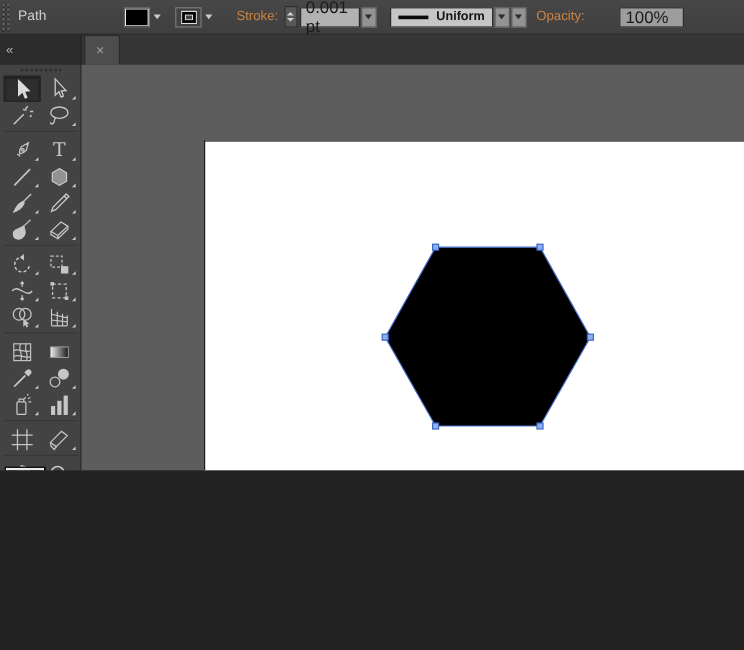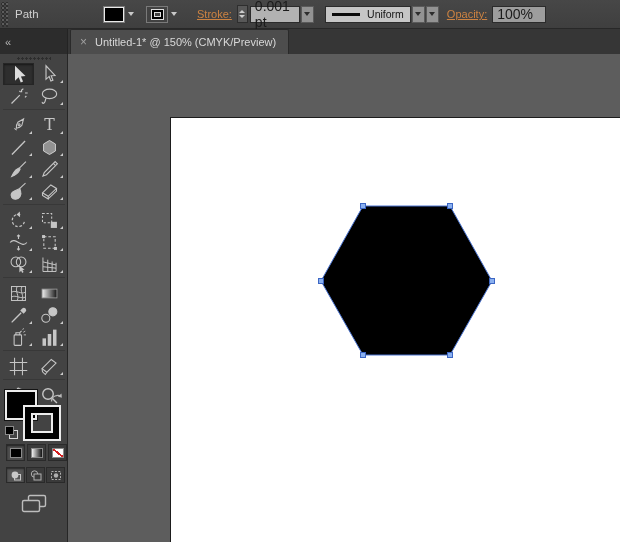--- a/index.html
+++ b/index.html
@@ -1,18 +1,18 @@
 <!DOCTYPE html>
 <html><head>
 <meta charset="utf-8">
 <style>
   * { margin:0; padding:0; box-sizing:border-box; }
   html,body { background:#222; }
   .app {
-    position:relative; width:620px; height:542px; overflow:hidden;
+    position:relative; width:620px; height:392px; overflow:hidden;
     background:#424242; font-family:"Liberation Sans",sans-serif;
     -webkit-font-smoothing:antialiased;
   }
   
   .topbar {
     position:absolute; left:0; top:0; width:620px; height:29px;
     background:linear-gradient(#474747,#3f3f3f);
     border-bottom:1px solid #282828;
     display:flex; align-items:center;
   }
@@ -35,21 +35,21 @@
     width:11px; height:9px; border:2px solid #000;
     box-shadow:0 0 0 1px #ddd, inset 0 0 0 1px #ddd;
   }
   .dd-arrow {
     width:12px; height:17px; display:flex; align-items:center; justify-content:center;
   }
   .dd-arrow i {
     width:0; height:0; border-left:3.5px solid transparent; border-right:3.5px solid transparent;
     border-top:4px solid #c9c9c9;
   }
-  .link { color:#cd8342; font-size:11px; text-decoration:underline; margin:0 5px 0 8px; cursor:pointer; }
+  .link { color:#cd8342; font-size:11px; margin:0 5px 0 8px; cursor:pointer; }
   .stepper {
     width:11px; height:18px; background:#585858; border:1px solid #2e2e2e;
     display:flex; flex-direction:column; align-items:center; justify-content:center; gap:2px; margin-right:2px;
   }
   .stepper i { width:0; height:0; border-left:3px solid transparent; border-right:3px solid transparent; }
   .stepper .up   { border-bottom:3.5px solid #cfcfcf; }
   .stepper .down { border-top:3.5px solid #cfcfcf; }
   .field {
     height:17px; border:1px solid #2b2b2b; background:#b2b2b2;
     color:#1b1b1b; font-size:14px; display:flex; align-items:center; padding:0 4px;
@@ -62,22 +62,22 @@
   .field-dd i {
     width:0; height:0; border-left:3.5px solid transparent; border-right:3.5px solid transparent;
     border-top:4px solid #2d2d2d;
   }
   .combo { height:17px; background:#c6c6c6; border:1px solid #2b2b2b; display:flex; align-items:center; padding:0 6px; }
   .combo .line { height:3px; background:#0c0c0c; margin-right:7px; }
   .combo.profile { width:86px; margin-left:11px; }
   .combo.profile .line { width:34px; }
   .combo.brush { width:90px; margin-left:10px; }
   .combo.brush .line { width:40px; }
-  .combo span { font-size:10.5px; color:#141414; }
-  .f-opacity { width:54px; background:#9d9d9d; }
+  .combo span { font-size:10.5px; color:#141414;font-weight:bold; }
+  .f-opacity { width:54px; background:#9d9d9d;margin-left:24px; }
   
   .tabbar {
     position:absolute; left:0; top:29px; width:620px; height:25px;
     background:#363636; display:flex; align-items:stretch;
   }
   .panel-header {
     width:68px; background:#2c2c2c; border-right:1px solid #232323;
     display:flex; align-items:center; padding-left:5px;
     color:#b5b5b5; font-size:11px;
   }
@@ -211,21 +211,20 @@
     <span class="link">Opacity:</span>
     <div class="field f-opacity">100%</div>
   </div>
 
   <div class="tabbar">
     <div class="panel-header">
       <span>«</span>
     </div>
     <div class="doc-tab">
       <span class="tab-close">×</span>
-      <span class="tab-title">Untitled-1* @ 150% (CMYK/Preview)</span>
     </div>
   </div>
 
   <div class="main">
     <div class="toolbar">
       <div class="grip-h"></div>
       <div class="tools" id="tools-grid">
           <div class="tool active">
             <span>
               <svg width="21" height="21" viewBox="0 0 24 24">

